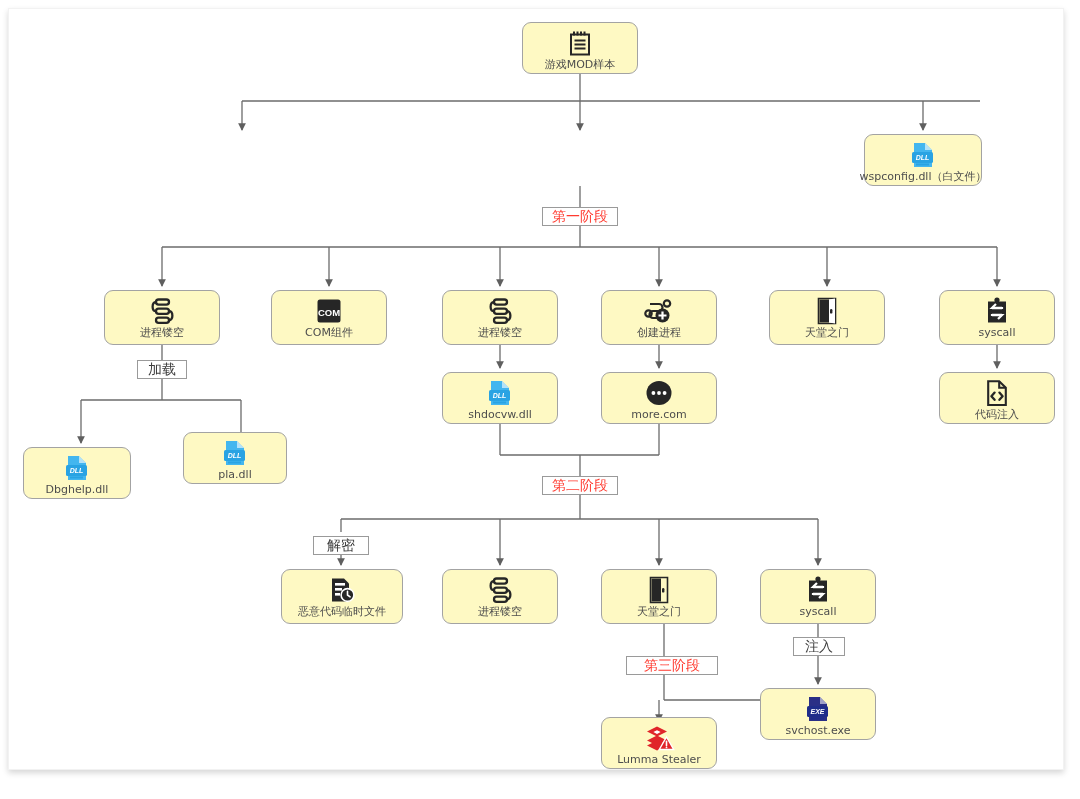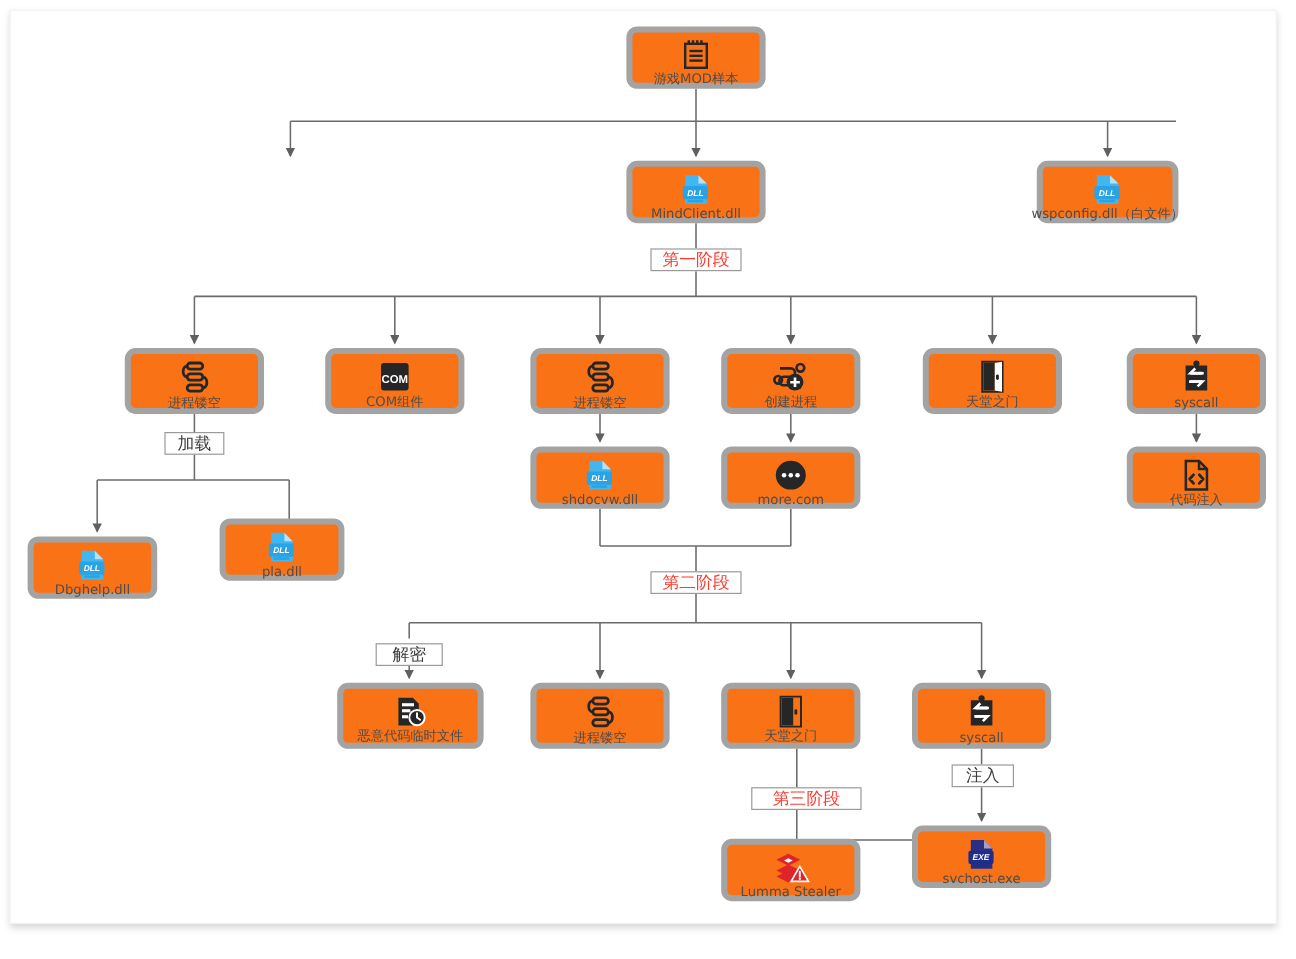--- a/index.html
+++ b/index.html
@@ -14,23 +14,23 @@
     position:absolute;left:8px;top:8px;width:1056px;height:762px;
     background:#ffffff;
     border:1px solid #f2f2f2;
     box-shadow:0 3px 6px rgba(0,0,0,0.16);
     box-sizing:border-box;
   }
   #edges{position:absolute;left:0;top:0;width:1080px;height:799px;}
   .node{
     position:absolute;
     box-sizing:border-box;
-    border:5px solid #a3a3a3;
+    border:1px solid #a3a3a3;
     border-radius:9px;
-    background:#f97316;
+    background:#fef9c3;
     display:flex;
     flex-direction:column;
     align-items:center;
     justify-content:flex-start;
     padding-top:5px;
   }
   .node .ico{
     height:30px;width:34px;
     display:flex;align-items:center;justify-content:center;
     margin-bottom:1px;
@@ -134,32 +134,20 @@
             <rect x="7.5" y="9.5" width="11" height="2"></rect>
             <rect x="7.5" y="13.5" width="11" height="2"></rect>
             <rect x="7.5" y="17.5" width="11" height="2"></rect>
           </g>
       </svg>
     </span>
     <span class="lbl">游戏MOD样本</span>
   </div>
 
 
-  <div class="node" id="n-mindclient" style="left: 522px; top: 134px; width: 116px; height: 52px;">
-    <span class="ico">
-      <svg width="27" height="28" viewBox="0 0 27 28">
-        <path d="M4 2h11l7 7v17H4z" fill="#43b6ef"></path>
-        <path d="M15 2l7 7h-7z" fill="#ffffff" opacity="0.6"></path>
-        <rect x="2" y="11" width="21" height="11" rx="1.6" fill="#29a3e3"></rect>
-        <rect x="6" y="22.5" width="13" height="2" fill="#29a3e3"></rect>
-        <text x="12.5" y="19" font-size="7" font-weight="bold" font-style="italic" fill="#ffffff" text-anchor="middle" font-family="Liberation Sans, sans-serif">DLL</text>
-      </svg>
-    </span>
-    <span class="lbl">MindClient.dll</span>
-  </div>
 
   <div class="node" id="n-wspconfig" style="left: 864px; top: 134px; width: 118px; height: 52px;">
     <span class="ico">
       <svg width="27" height="28" viewBox="0 0 27 28">
         <path d="M4 2h11l7 7v17H4z" fill="#43b6ef"></path>
         <path d="M15 2l7 7h-7z" fill="#ffffff" opacity="0.6"></path>
         <rect x="2" y="11" width="21" height="11" rx="1.6" fill="#29a3e3"></rect>
         <rect x="6" y="22.5" width="13" height="2" fill="#29a3e3"></rect>
         <text x="12.5" y="19" font-size="7" font-weight="bold" font-style="italic" fill="#ffffff" text-anchor="middle" font-family="Liberation Sans, sans-serif">DLL</text>
       </svg>
@@ -366,21 +354,21 @@
         <path d="M4 2h11l7 7v17H4z" fill="#2a2f86"></path>
         <path d="M15 2l7 7h-7z" fill="#fff" opacity="0.55"></path>
         <rect x="2" y="11" width="21" height="11" rx="1.6" fill="#1f2d8a"></rect>
         <rect x="6" y="22.5" width="13" height="2" fill="#1f2d8a"></rect>
         <text x="12.5" y="19" font-size="7" font-weight="bold" font-style="italic" fill="#ffffff" text-anchor="middle" font-family="Liberation Sans, sans-serif">EXE</text>
       </svg>
     </span>
     <span class="lbl">svchost.exe</span>
   </div>
 
-  <div class="node" id="n-lumma" style="left: 601px; top: 699px; width: 116px; height: 52px;">
+  <div class="node" id="n-lumma" style="left: 601px; top: 717px; width: 116px; height: 52px;">
     <span class="ico">
       <svg width="32" height="28" viewBox="0 0 32 28">
         <path d="M14 2.5l10 5-10 5-10-5z" fill="#e0252a"></path>
         <path d="M14 6.3l3.6 1.8-3.6 1.8-3.6-1.8z" fill="#ffffff"></path>
         <path d="M14 11.5l10 5-10 5-10-5z" fill="#e0252a"></path>
         <path d="M14 16.5l10 5-10 5-10-5z" fill="#e0252a"></path>
         <path d="M23.5 13l7.2 12.5H16.3z" fill="#e0252a" stroke="#ffffff" stroke-width="1.4"></path>
         <path d="M23.5 17.4v4.2" stroke="#ffffff" stroke-width="1.6" stroke-linecap="round"></path>
         <circle cx="23.5" cy="23.4" r="0.9" fill="#ffffff"></circle>
       </svg>

